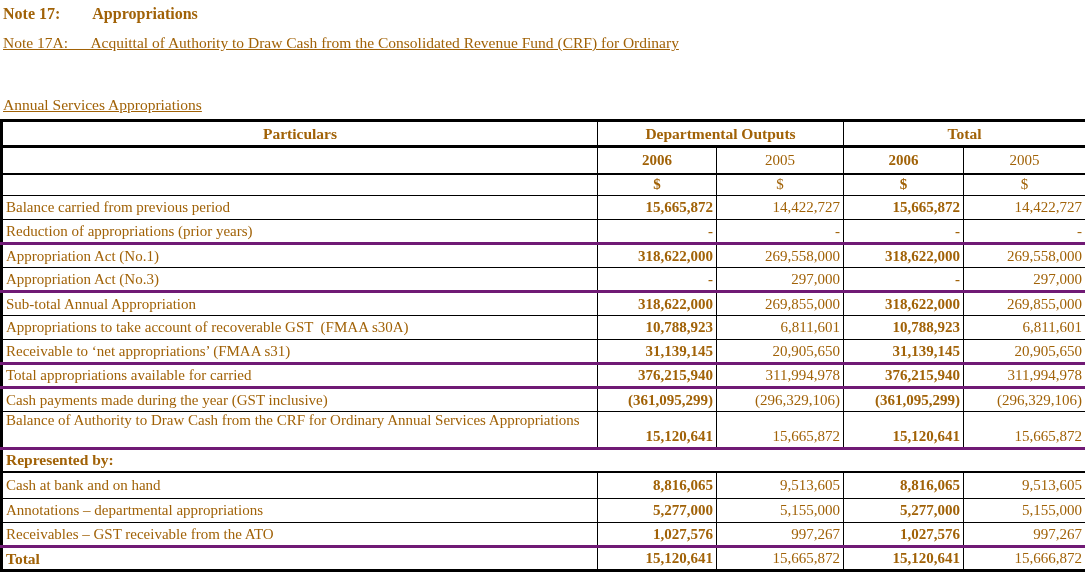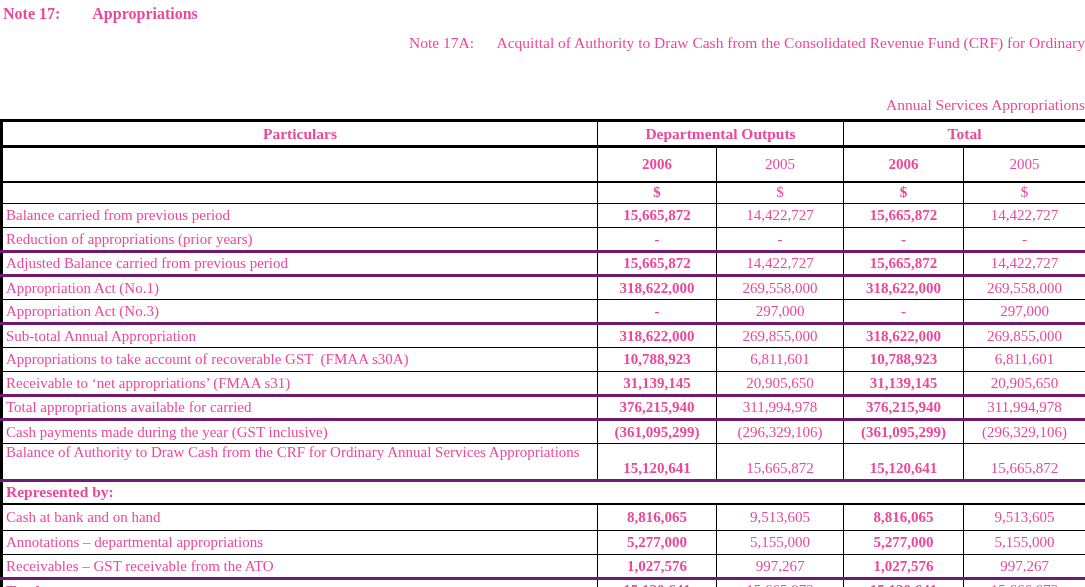--- a/index.html
+++ b/index.html
@@ -1,29 +1,29 @@
 <!DOCTYPE html>
 <html><head>
 <meta charset="utf-8">
 <style>
   html, body { margin: 0; padding: 0; background: #fff; }
   #page {
     position: relative;
     width: 1085px;
     height: 587px;
     background: #fff;
-    color: #ec4899;
+    color: #a16207;
     font-family: "Liberation Serif", "DejaVu Serif", serif;
     overflow: hidden;
     box-sizing: border-box;
   }
   .heading { padding: 4px 0 0 3px; }
   .title-line { font-size: 16px; font-weight: bold; line-height: 19px; margin: 0 0 10px 0; }
   .title-text { margin-left: 32px; }
-  .sub-line { font-size: 15.5px; line-height: 19px; margin: 0 0 3px 0; white-space: pre; text-align: right; }
+  .sub-line { font-size: 15.5px; line-height: 19px; margin: 0 0 3px 0; text-decoration: underline; white-space: pre; }
   .sub-line2 { margin-bottom: 0; margin-top: 43px; }
 
   table.fin {
     border-collapse: collapse;
     table-layout: fixed;
     width: 1085px;
     margin-top: 5px;
     font-size: 15px;
   }
   table.fin td, table.fin th {
@@ -36,28 +36,28 @@
   table.fin { border: 3px solid #000; }
 
   
   .v-label   { border-right: 2px solid #000; }   
   .v-mid     { border-right: 1px solid #000; }   
   .v-group   { border-right: 5px solid #000; }   
   .v-mid2    { border-right: 2px solid #000; }   
 
   
   tr.h-main th { font-weight: bold; text-align: center; height: 26px; border-bottom: 3px solid #000; font-size: 15.5px; }
-  tr.h-year td { text-align: center; height: 35px; border-bottom: 2px solid #000; }
+  tr.h-year td { text-align: center; height: 27px; border-bottom: 2px solid #000; }
   tr.h-cur  td { text-align: center; height: 22px; border-bottom: 1px solid #000; }
   .bold { font-weight: bold; }
 
   
   tr.row td { height: 24px; }
   tr.row td.lbl { text-align: left; white-space: pre-wrap; }
-  tr.row td.num { text-align: center; }
+  tr.row td.num { text-align: right; }
   tr.row td.c1, tr.row td.c3 { font-weight: bold; }
   tr.div-thin  td { border-bottom: 1px solid #000; }
   tr.div-med   td { border-bottom: 2px solid #000; }
   tr.div-thick td { border-bottom: 3px solid #701a75; }
   tr.tall td { height: 37px; }
   tr.tall td.num { vertical-align: bottom; padding-bottom: 2px; }
   tr.tall td.lbl { vertical-align: top; }
   tr.roomy td { height: 27px; }
   tr.section td { font-weight: bold; text-align: left; height: 23px; }
   tr.lastrow td { border-bottom: 3px solid #000; }
@@ -112,27 +112,20 @@
           <td class="num c3 v-mid2">15,665,872</td>
           <td class="num c4 ">14,422,727</td>
         </tr>
         <tr class="row div-thick">
           <td class="lbl v-label">Reduction of appropriations (prior years)</td>
           <td class="num c1 v-mid">-</td>
           <td class="num c2 v-group">-</td>
           <td class="num c3 v-mid2">-</td>
           <td class="num c4 ">-</td>
         </tr>
-        <tr class="row div-thick">
-          <td class="lbl v-label">Adjusted Balance carried from previous period</td>
-          <td class="num c1 v-mid">15,665,872</td>
-          <td class="num c2 v-group">14,422,727</td>
-          <td class="num c3 v-mid2">15,665,872</td>
-          <td class="num c4 ">14,422,727</td>
-        </tr>
         <tr class="row div-thin">
           <td class="lbl v-label">Appropriation Act (No.1)</td>
           <td class="num c1 v-mid">318,622,000</td>
           <td class="num c2 v-group">269,558,000</td>
           <td class="num c3 v-mid2">318,622,000</td>
           <td class="num c4 ">269,558,000</td>
         </tr>
         <tr class="row div-thick">
           <td class="lbl v-label">Appropriation Act (No.3)</td>
           <td class="num c1 v-mid">-</td>

